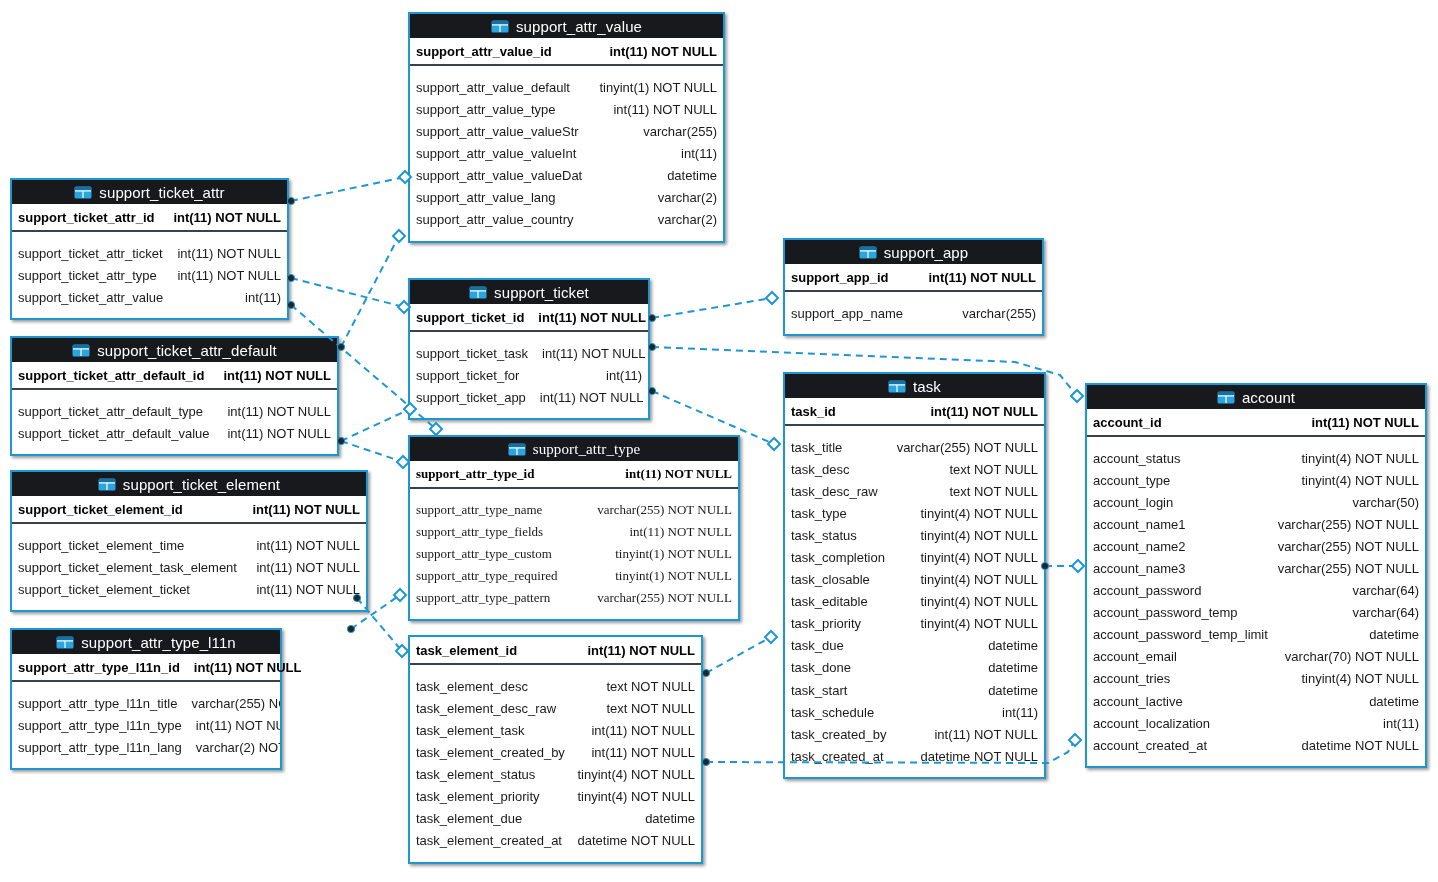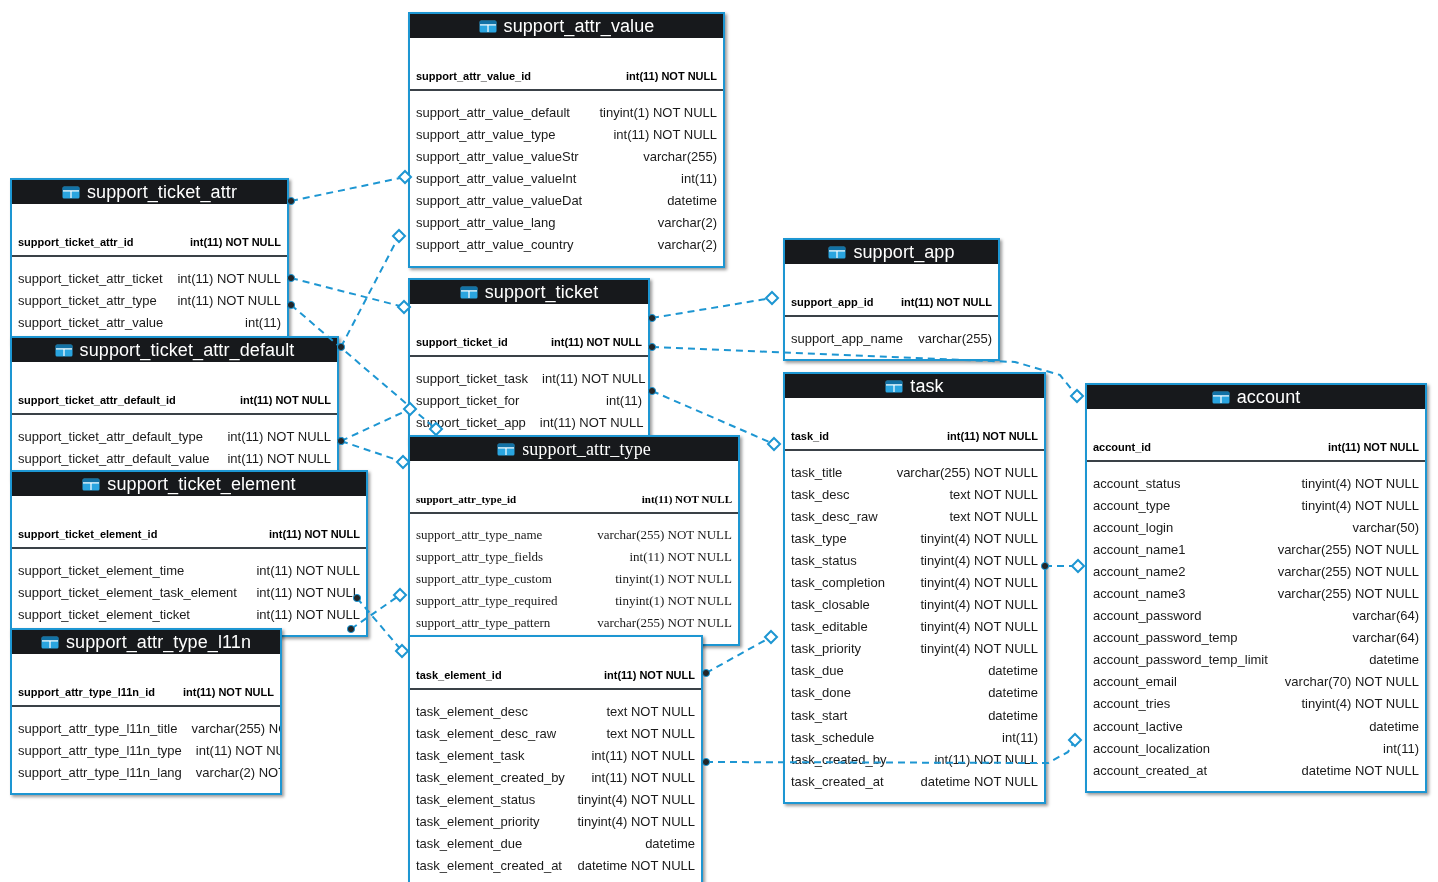--- a/index.html
+++ b/index.html
@@ -12,27 +12,27 @@
   #wires{position:absolute;inset:0;pointer-events:none;}
   .ertable{
     position:absolute;background:#ffffff;
     border:2px solid #1d96d2;
     box-shadow:2px 2px 3px rgba(0,0,0,.40);
     box-sizing:border-box;
   }
   .thead{
     background:#17191c;color:#ffffff;height:24px;
     display:flex;align-items:center;justify-content:center;gap:7px;
-    font-size:18px;letter-spacing:.1px;
+    font-size:15px;letter-spacing:.1px;
   }
   .ticon{display:flex;align-items:center;}
   .pkrow{
     display:flex;justify-content:space-between;align-items:center;
-    height:26px;padding:0 6px;font-size:11px;font-weight:bold;
-    border-bottom:2px solid #3a4147;white-space:nowrap;margin-top:25px;
+    height:26px;padding:0 6px;font-size:13px;font-weight:bold;
+    border-bottom:2px solid #3a4147;white-space:nowrap;
   }
   .rows{padding:10px 0;}
   .row{
     display:flex;justify-content:space-between;align-items:center;
     height:22.1px;padding:0 6px;font-size:13px;color:#1a1a1a;
     white-space:nowrap;overflow:hidden;
   }
   .fname{margin-right:14px;}
   .ftype{margin-left:auto;}
 </style>
@@ -231,21 +231,21 @@
         <div class="row">
           <span class="fname">support_ticket_for</span>
           <span class="ftype">int(11)</span>
         </div>
         <div class="row">
           <span class="fname">support_ticket_app</span>
           <span class="ftype">int(11) NOT NULL</span>
         </div>
       </div>
     </div>
-    <div class="ertable" style="left: 783px; top: 238px; width: 217px;">
+    <div class="ertable" style="left: 783px; top: 238px; width: 261px;">
       <div class="thead">
         <span class="ticon">
           <svg width="18" height="13" viewBox="0 0 18 13">
             <rect x="0.5" y="0.5" width="17" height="12" rx="1.5" fill="#2aa5e0"></rect>
             <rect x="1" y="1" width="16" height="3.4" fill="#1272a6"></rect>
             <line x1="1" y1="4.9" x2="17" y2="4.9" stroke="#ffffff" stroke-width="1.2"></line>
             <line x1="9" y1="5" x2="9" y2="12" stroke="#ffffff" stroke-width="1.2"></line>
           </svg>
         </span>
         <span class="tname">support_app</span>

